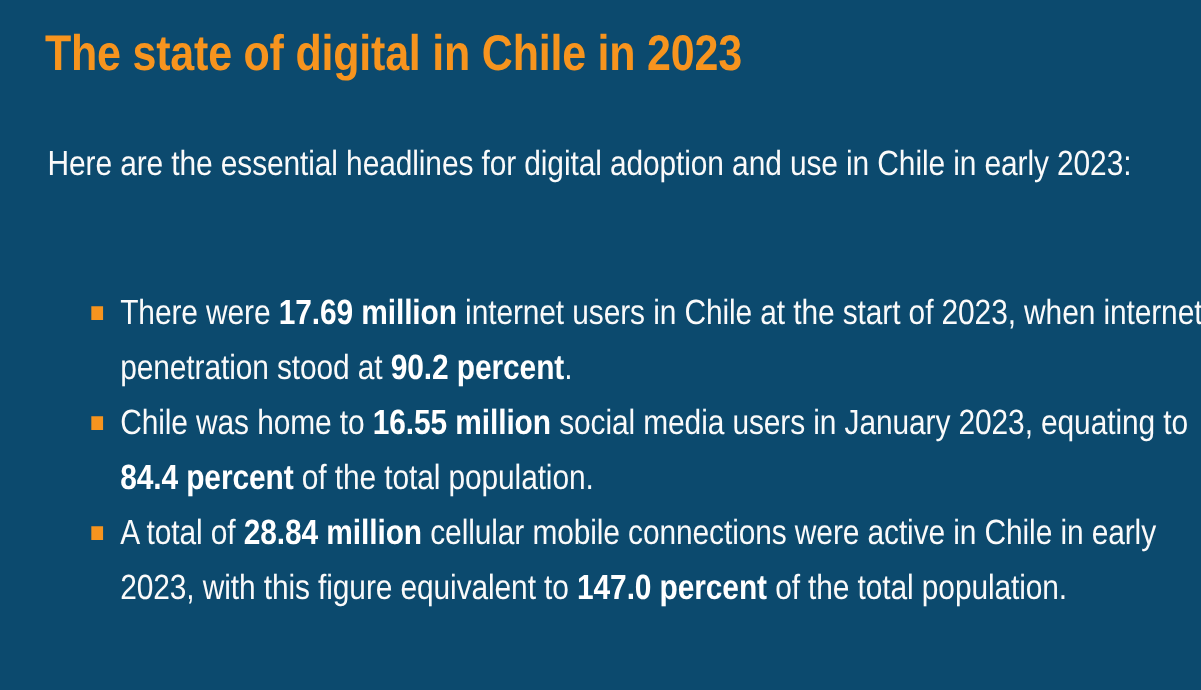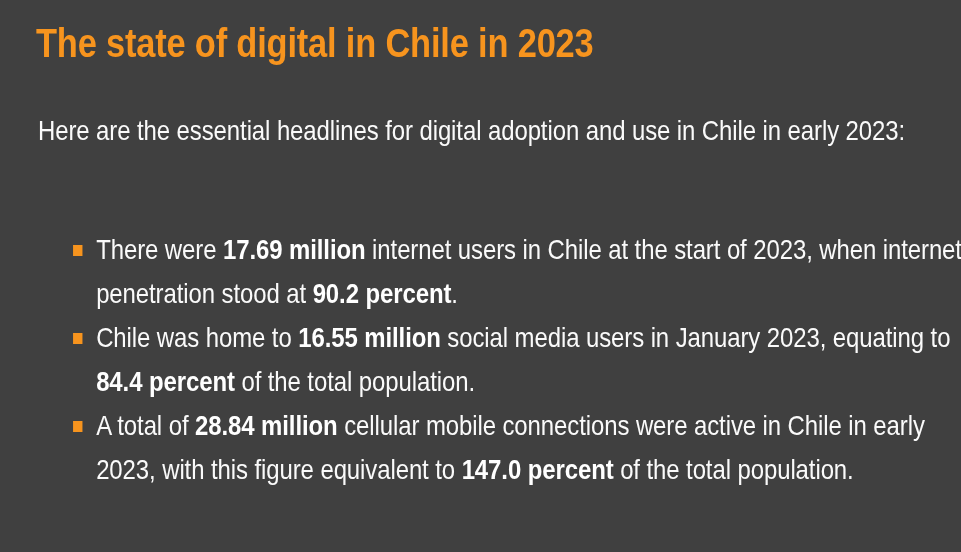--- a/index.html
+++ b/index.html
@@ -92,21 +92,21 @@
 
   .bullet-item b,
   .intro b {
     font-weight: 700;
     color: #FFFFFF;
   }
 </style>
 </head>
 <body style="background: rgb(35, 35, 35);">
 
-<div class="page" style="background: #404040;">
+<div class="page" style="background: #0c4a6e;">
 
   <h1 class="title" style="color: rgb(247, 148, 30);">The state of digital in Chile in 2023</h1>
 
   <p class="intro" style="color: rgb(250, 250, 250);">Here are the essential headlines for digital adoption and use in Chile in early 2023:</p>
 
   <ul class="bullets">
     <li class="bullet-item" style="color: rgb(250, 250, 250);">
       <span class="bullet-marker" style="background: rgb(247, 148, 30);"></span>
       <span class="bullet-text"><span>There were </span><b>17.69 million</b><span> internet users in Chile at the start of 2023, when internet penetration stood at </span><b>90.2 percent</b><span>.</span></span>
     </li>

